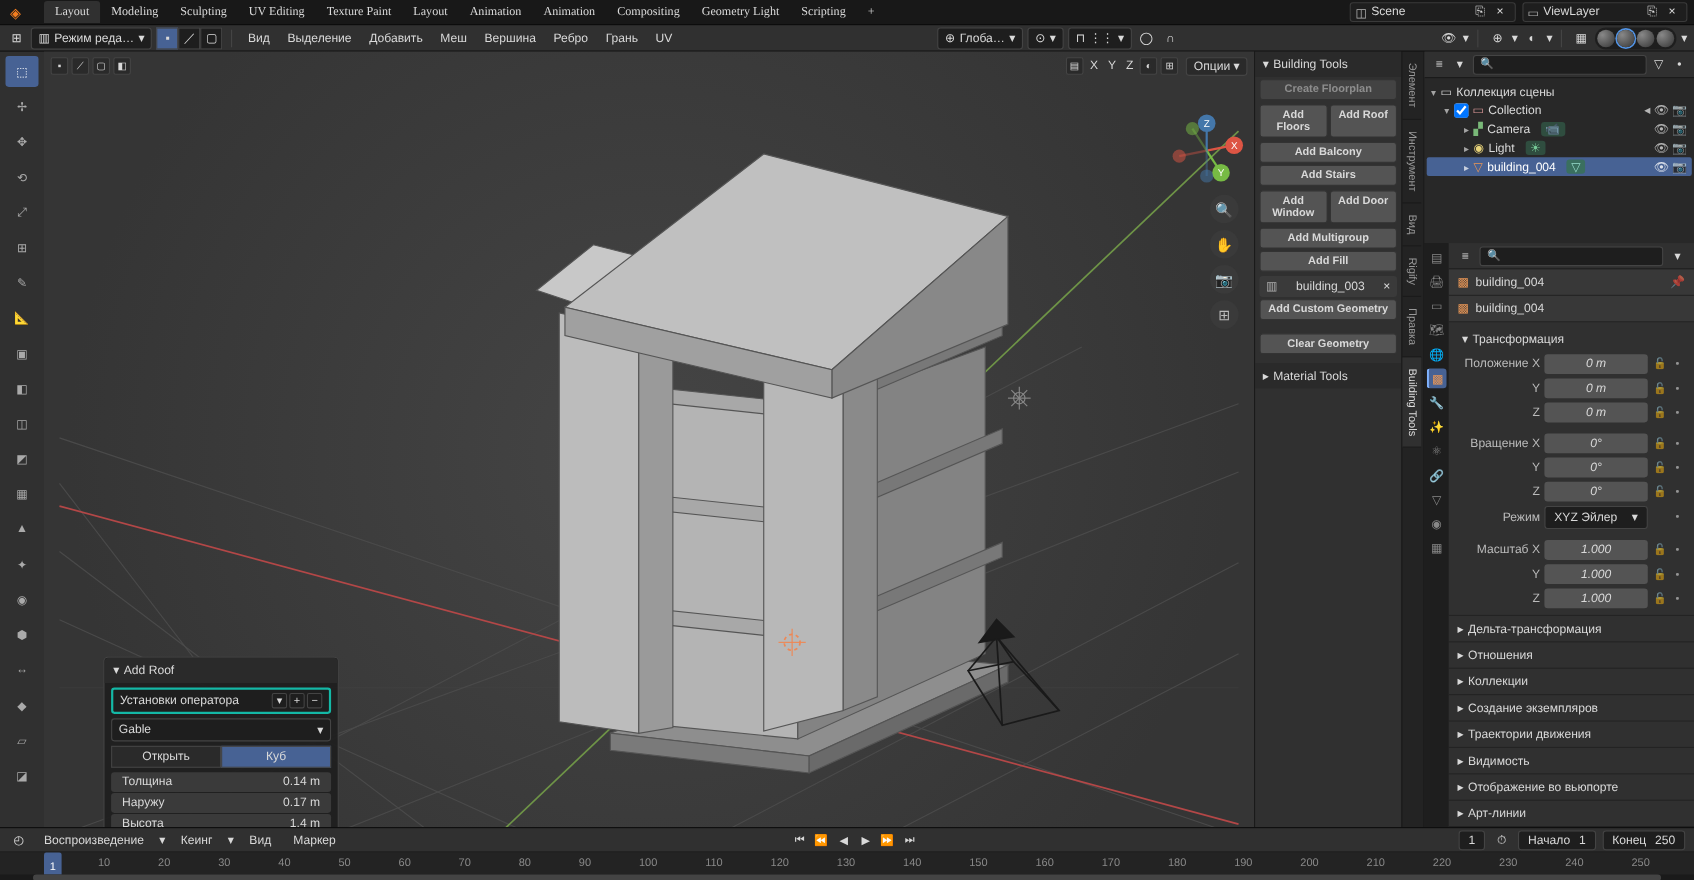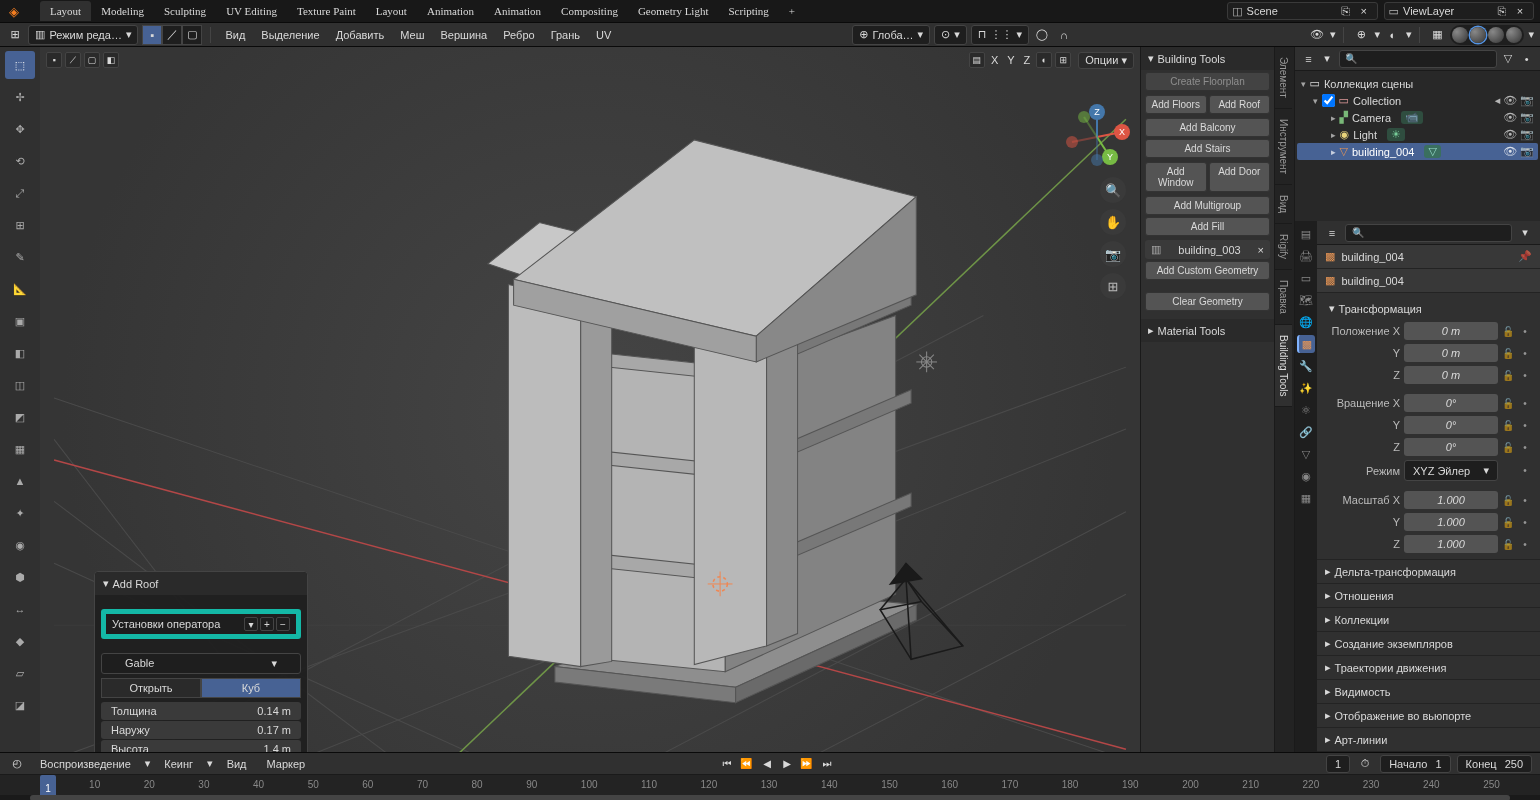--- a/index.html
+++ b/index.html
@@ -38,32 +38,32 @@
 .viewport .header3 { position: absolute; top: 0; left: 0; right: 0; height: 26px; display:flex;align-items:center;padding:0 6px;gap:3px;}
 .viewport .header3 .ib2 { width: 16px; height: 16px; background:#2a2a2a;border:1px solid #444;border-radius:2px;display:inline-flex;align-items:center;justify-content:center;cursor:pointer;font-size:9px; }
 .viewport .overlay-label { position: absolute; top: 30px; left: 60px; font-size: 11px; color: #ddd; text-shadow: 0 0 3px #000; line-height: 1.5; }
 .viewport .gizmo { position: absolute; top: 55px; right: 8px; width: 70px; height: 70px; }
 .viewport .navbtns { position: absolute; top: 130px; right: 14px; display: flex; flex-direction: column; gap: 6px; }
 .viewport .navbtns .nb { width: 26px; height: 26px; background: #3a3a3a; border-radius: 50%; display:flex;align-items:center;justify-content:center;cursor:pointer;color:#bbb;font-size:13px; }
 .viewport svg.scene { position: absolute; top: 0; left: 0; width: 100%; height: 100%; }
 
 .op-panel { position: absolute; bottom: 10px; left: 54px; width: 214px; background: rgba(30,30,30,0.92); border: 1px solid #444; border-radius: 4px; font-size: 11px; }
 .op-panel .hdr { padding: 5px 8px; display:flex;align-items:center;gap:4px;cursor:pointer; background:#2a2a2a;border-radius:4px 4px 0 0; }
-.op-panel .preset { background:#1e1e1e;border:5px solid #14b8a6;border-radius:3px;padding:3px 6px;margin:14px 6px;display:flex;align-items:center;justify-content:space-between; }
+.op-panel .preset { background:#1e1e1e;border:2px solid #14b8a6;border-radius:3px;padding:3px 6px;margin:4px 6px;display:flex;align-items:center;justify-content:space-between; }
 .op-panel .pbtns { display:flex;gap:2px; }
 .op-panel .pbtns span{width:14px;height:14px;background:#1e1e1e;border:1px solid #444;border-radius:2px;display:flex;align-items:center;justify-content:center;cursor:pointer;font-size:10px;}
 .op-panel .seg { display:flex;margin:0 6px 4px; }
 .op-panel .seg span { flex:1;text-align:center;padding:3px;border:1px solid #444;cursor:pointer;background:#2a2a2a; }
 .op-panel .seg span.active { background:#476294; }
 .op-panel .prop { display:flex;justify-content:space-between;padding:3px 10px;background:#3a3a3a;margin:0 6px 1px;border-radius:3px; }
 
 .sidepanel { width: 136px; background: #303030; border-left: 1px solid #1a1a1a; font-size: 11px; }
 .sidepanel .sp-hdr { display:flex;align-items:center;gap:4px;padding:5px 7px;cursor:pointer;background:#2a2a2a; }
 .sidepanel .btn-row { display:flex;gap:2px;padding:2px 4px; }
-.sidepanel .sbtn { flex:1;background:#545454;border:1px solid #333;border-radius:3px;padding:3px 4px;text-align:center;cursor:pointer;font-size:10px; }
+.sidepanel .sbtn { flex:1;background:#545454;border:1px solid #333;border-radius:3px;padding:3px 4px;text-align:center;cursor:pointer;font-size:10px;font-weight:bold; }
 .sidepanel .single { margin:2px 4px; }
 .sidepanel .tag { display:flex;align-items:center;justify-content:space-between;background:#3a3a3a;border-radius:3px;padding:3px 6px;margin:4px 4px 2px; }
 .sidepanel .tag .x{cursor:pointer;}
 
 .rvtabs { width: 20px; background: #232323; border-left:1px solid #1a1a1a; }
 .rvtabs .vt { writing-mode: vertical-rl; padding: 10px 3px; font-size: 10px; color:#999; cursor:pointer; border-bottom:1px solid #1a1a1a; text-align:center;}
 .rvtabs .vt.active { background:#303030; color:#ddd; }
 
 .rightcol { width: 246px; display: flex; flex-direction: column; background: #232323; border-left:1px solid #1a1a1a; }
 .outliner { height: 238px; background:#282828; display:flex;flex-direction:column; }
@@ -345,21 +345,21 @@
         </div>
       <div class="preset">
         <span>Установки оператора</span>
         <div class="pbtns">
             <span>▾</span>
             <span>+</span>
             <span>−</span>
           </div>
       </div>
       <div style="padding:0 6px 4px;">
-          <div style="background:#1e1e1e;border:1px solid #444;border-radius:3px;padding:3px 23px;display:flex;justify-content:space-between;">
+          <div style="background:#1e1e1e;border:1px solid #444;border-radius:3px;padding:3px 6px;display:flex;justify-content:space-between;">
             <span>Gable</span>
             <span>▾</span>
           </div>
         </div>
       <div class="seg">
         <span>Открыть</span>
         <span class="active">Куб</span>
       </div>
       <div class="prop">
           <span>Толщина</span>

